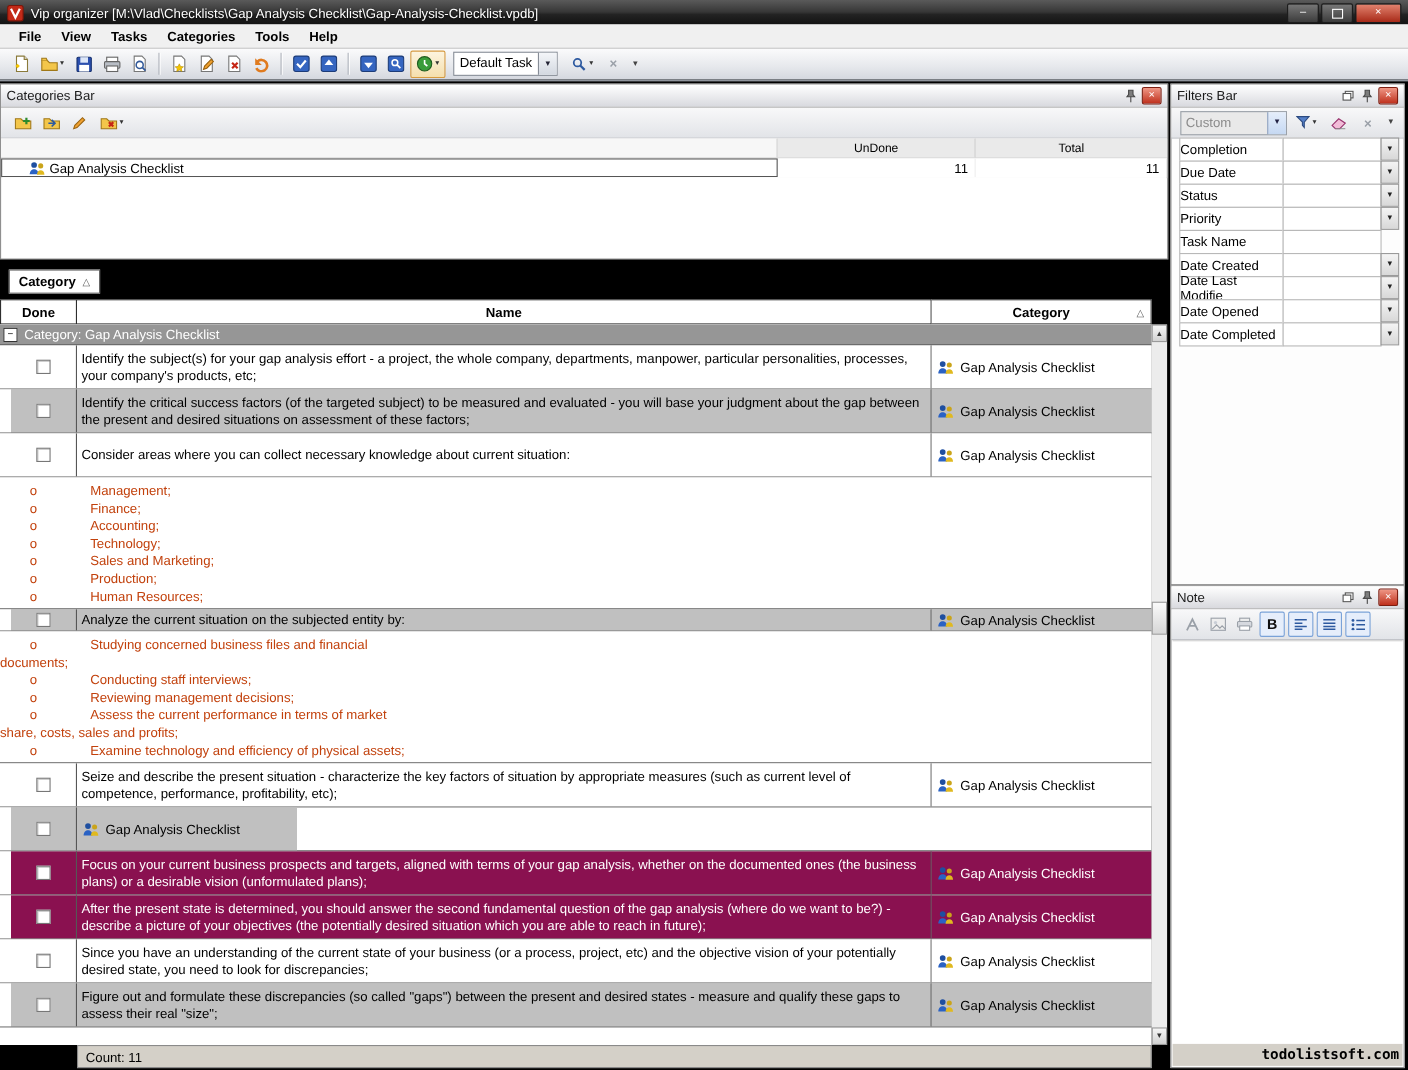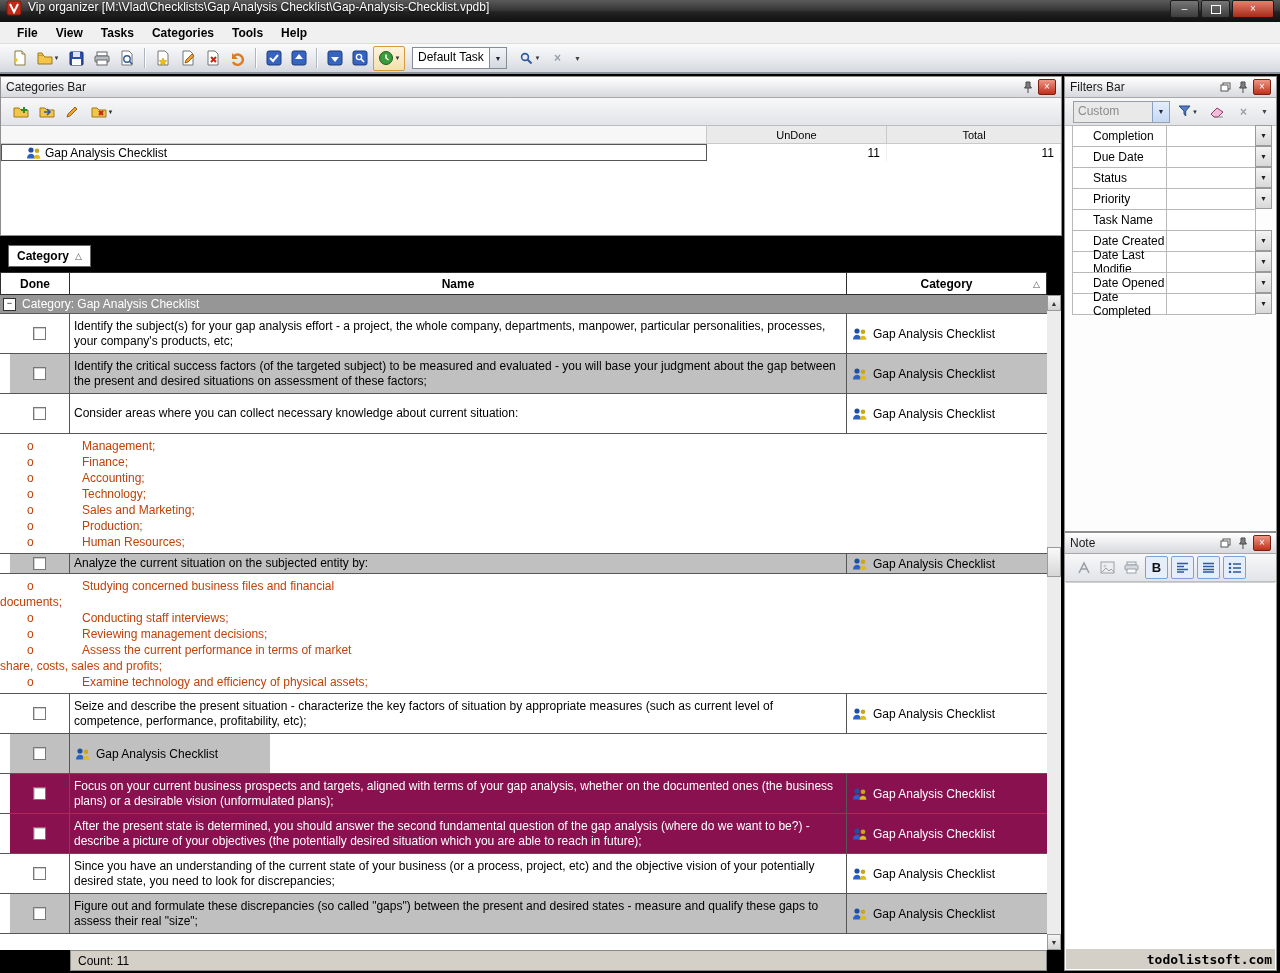--- a/index.html
+++ b/index.html
@@ -1,19 +1,19 @@
 <!DOCTYPE html>
 <html><head>
 <meta charset="utf-8">
 <style>
   html,body{margin:0;padding:0;background:#222;}
   .window{position:relative;width:1280px;height:973px;background:#000;font-family:"Liberation Sans",sans-serif;font-size:12px;color:#000;overflow:hidden;}
 
   
-  .titlebar{position:absolute;left:0;top:0;width:1280px;height:22px;background:linear-gradient(#5a5a5a,#373737 45%,#232323 55%,#101010);display:flex;align-items:flex-start;padding:0 4px;box-sizing:border-box;}
+  .titlebar{position:absolute;left:0;top:0;width:1280px;height:22px;background:linear-gradient(#5a5a5a,#373737 45%,#232323 55%,#101010);display:flex;align-items:center;padding:12px 4px;box-sizing:border-box;}
   .app-icon{width:16px;height:16px;margin-left:2px;flex:0 0 auto;}
   .title-text{color:#fff;margin-left:6px;flex:1;white-space:nowrap;overflow:hidden;text-shadow:0 1px 2px #000;}
   .winbtns{display:flex;gap:2px;margin-right:2px;}
   .winbtn{width:27px;height:16px;display:flex;align-items:center;justify-content:center;color:#fff;font-size:10px;background:linear-gradient(#777,#3c3c3c);border:1px solid #1c1c1c;border-radius:2px;line-height:1;}
   .winbtn.close{width:40px;background:linear-gradient(#e2836f,#a82a18);}
   .maxglyph{width:8px;height:7px;border:1px solid #fff;display:inline-block;}
 
   
   .menubar{position:absolute;left:0;top:22px;width:1280px;height:22px;background:#f0f0f0;border-bottom:1px solid #ddd;display:flex;align-items:center;padding-left:8px;box-sizing:border-box;}
   .menu-item{padding:3px 9px;cursor:default;font-weight:bold;}
@@ -95,21 +95,21 @@
   .count-box{position:absolute;left:70px;top:0;width:977px;height:21px;background:#d4d0c8;border:1px solid #8a8a8a;box-sizing:border-box;display:flex;align-items:center;padding-left:7px;}
 
   
   .filters-panel{left:1064px;top:76px;width:213px;height:456px;}
   .preset-combo{height:20px;width:95px;background:#e9e9e9;border:1px solid #9aa0a8;display:flex;align-items:stretch;}
   .preset-combo .val{flex:1;padding:2px 4px 0 4px;color:#8b8b8b;white-space:nowrap;overflow:hidden;}
   .preset-combo .arrow{width:16px;background:linear-gradient(#e5eefb,#c5d8f2);border-left:1px solid #8aa0c0;display:flex;align-items:center;justify-content:center;font-size:7px;color:#224;}
   .filter-rows{position:absolute;left:7px;top:49px;}
   .frow{display:flex;height:21px;}
   .fcell{box-sizing:border-box;border:1px solid #b8b8b8;margin-top:-1px;background:#fff;display:flex;align-items:center;}
-  .flabel{width:95px;padding-left:20px;}
+  .flabel{width:95px;padding-left:0;}
   .fvalue{width:90px;margin-left:-1px;}
   .farrow{width:17px;height:21px;margin-top:-1px;margin-left:-1px;background:linear-gradient(#f4f4f4,#d8d8d8);border:1px solid #9a9a9a;box-sizing:border-box;display:flex;align-items:center;justify-content:center;font-size:7px;color:#222;}
 
   
   .note-panel{left:1064px;top:532px;width:213px;height:439px;}
   .note-body{position:absolute;left:1px;right:1px;top:49px;bottom:21px;background:#fff;border-top:1px solid #cfcfcf;}
   .note-footer{position:absolute;left:1px;right:1px;bottom:1px;height:20px;background:#d4d0c8;display:flex;align-items:center;justify-content:flex-end;padding-right:3px;box-sizing:border-box;}
   .watermark{font-family:"DejaVu Sans Mono",monospace;font-weight:bold;font-size:13px;color:#000;}
   .nbtn{width:21px;height:21px;display:flex;align-items:center;justify-content:center;border-radius:2px;}
   .nbtn.toggled{border:1px solid #7aa2d8;background:#e6eefb;}

